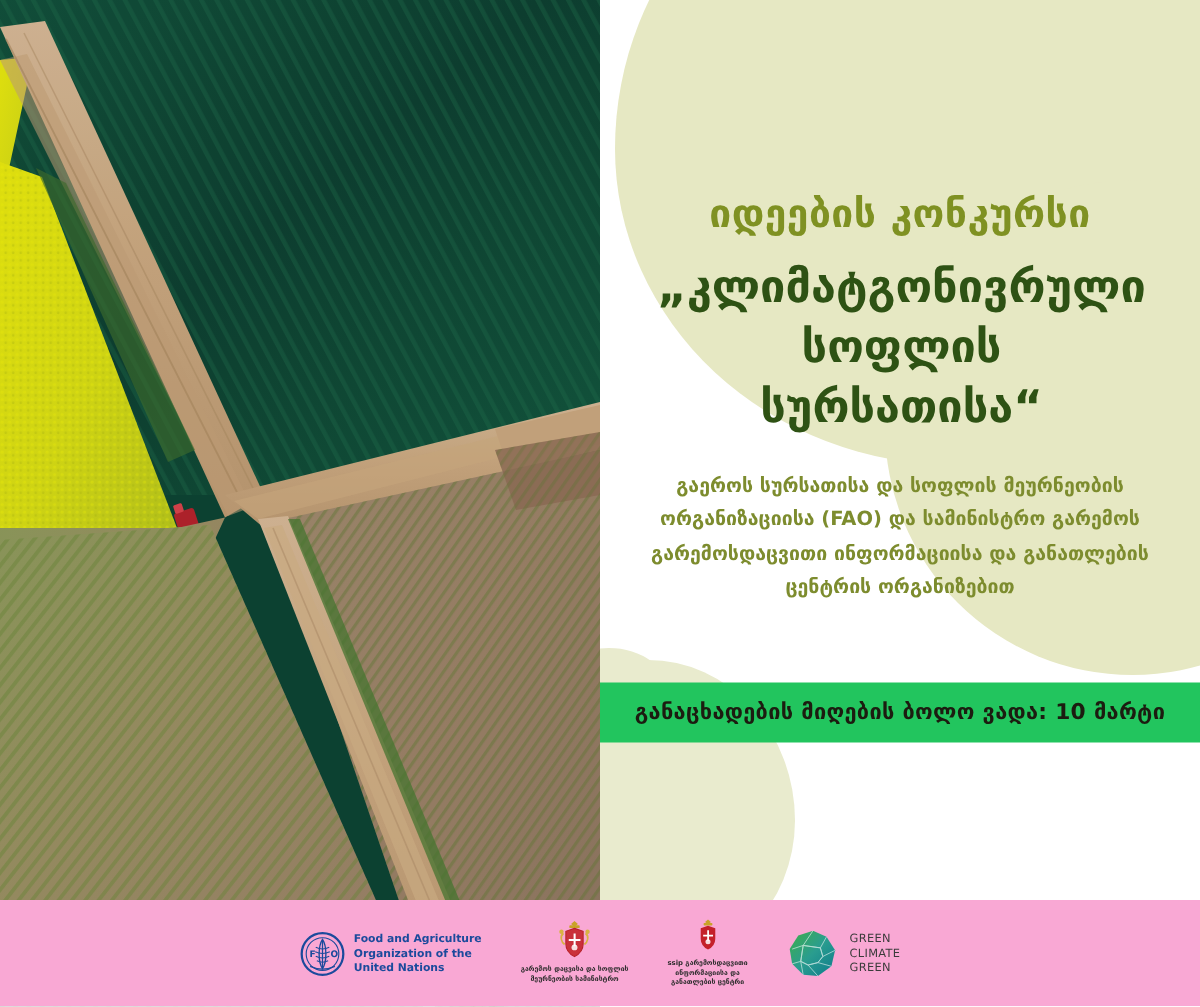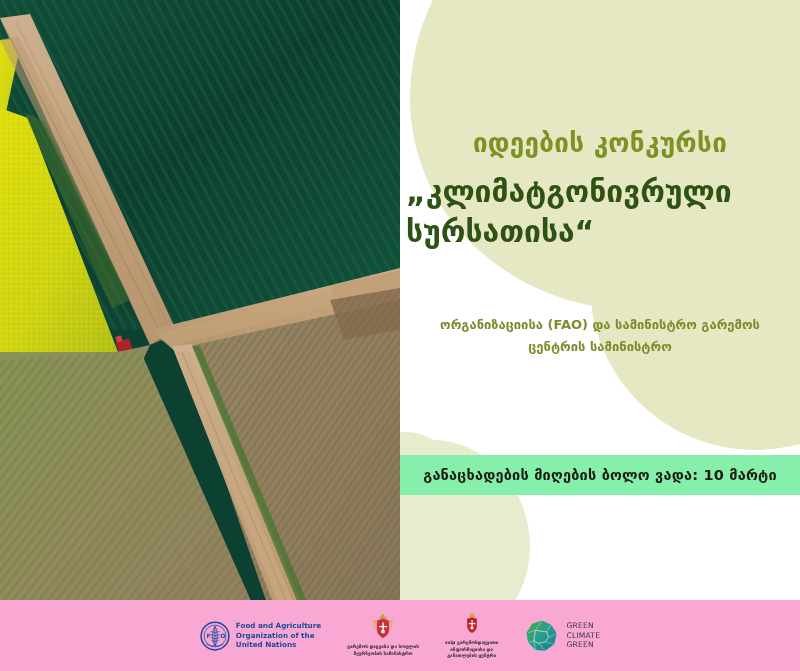--- a/index.html
+++ b/index.html
@@ -78,20 +78,21 @@
     font-size: 26px;
     font-weight: bold;
     letter-spacing: .3px;
     color: #7f9122;
     line-height: 1.18;
   }
   .title-main {
     position: absolute;
     left: 6px; top: 172px;
     width: 390px;
+    text-align: center;
     font-size: 30px;
     font-weight: bold;
     color: #2e5214;
     line-height: 1.33;
   }
   .title-main div { white-space: nowrap; }
 
   
   .body-text {
     position: absolute;
@@ -103,21 +104,21 @@
     color: #7d8c2e;
     line-height: 1.72;
   }
   .body-text div { white-space: nowrap; }
 
   
   .banner {
     position: absolute;
     left: 0; top: 455px;
     width: 400px; height: 40px;
-    background: #86efac;
+    background: #22c55e;
     display: flex;
     align-items: center;
     justify-content: center;
   }
   .banner span {
     font-size: 14.5px;
     font-weight: bold;
     color: #1c1c10;
     letter-spacing: .2px;
     white-space: nowrap;
@@ -262,26 +263,29 @@
     <div class="blob-mid"></div>
     <div class="blob-bottom"></div>
     <div class="blob-tiny"></div>
 
     <div class="content">
 
       <div class="title-lead">იდეების კონკურსი</div>
 
       <div class="title-main">
         <div>„კლიმატგონივრული</div>
+        <div>სოფლის</div>
         <div>სურსათისა“</div>
       </div>
 
       <div class="body-text">
+        <div>გაეროს სურსათისა და სოფლის მეურნეობის</div>
         <div>ორგანიზაციისა (FAO) და სამინისტრო გარემოს</div>
-        <div>ცენტრის სამინისტრო</div>
+        <div>გარემოსდაცვითი ინფორმაციისა და განათლების</div>
+        <div>ცენტრის ორგანიზებით</div>
       </div>
 
     </div>
   </div>
 
   <div class="banner" style="left:400px;">
     <span>განაცხადების მიღების ბოლო ვადა: 10 მარტი</span>
   </div>
 
   <div class="logos">

